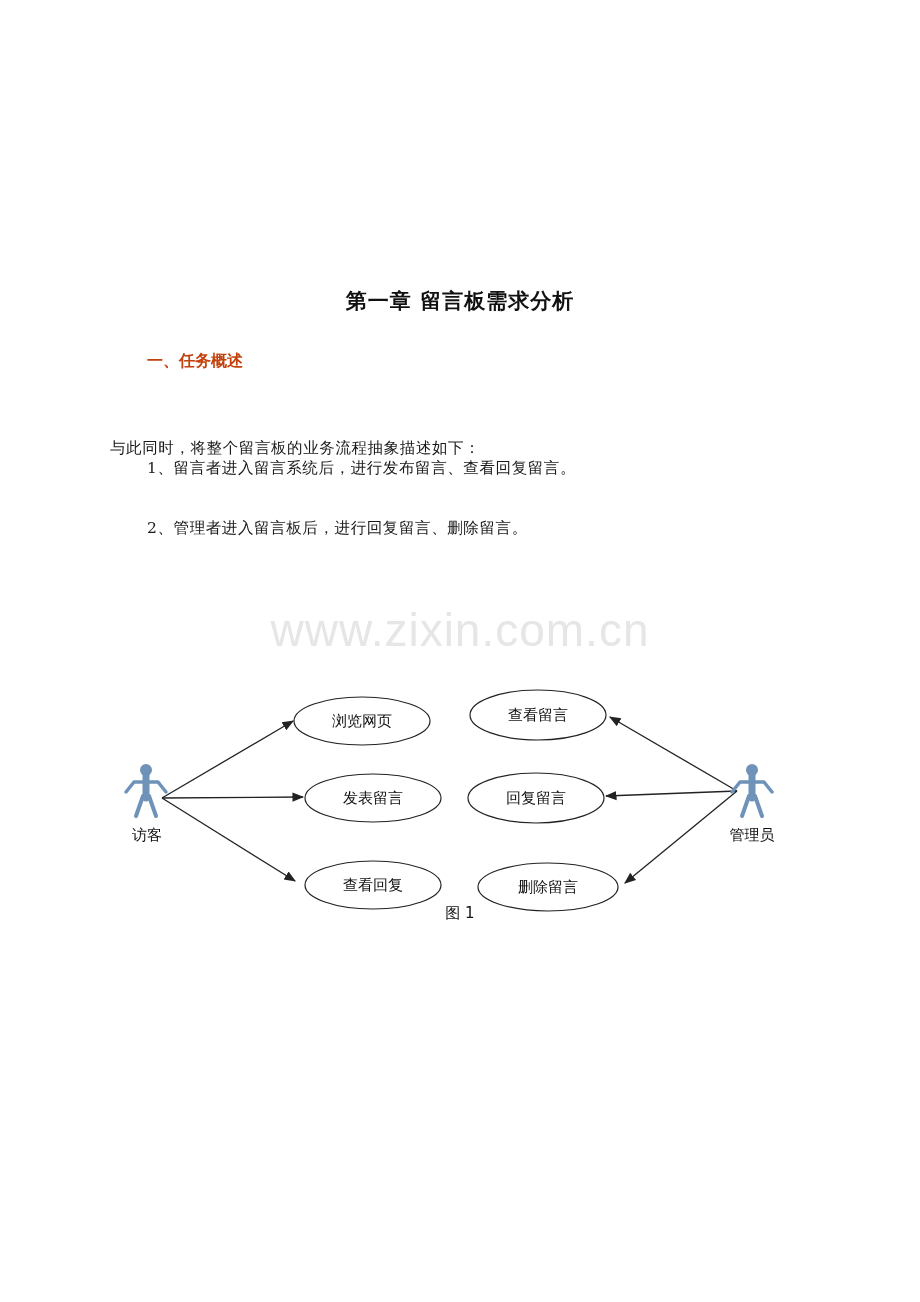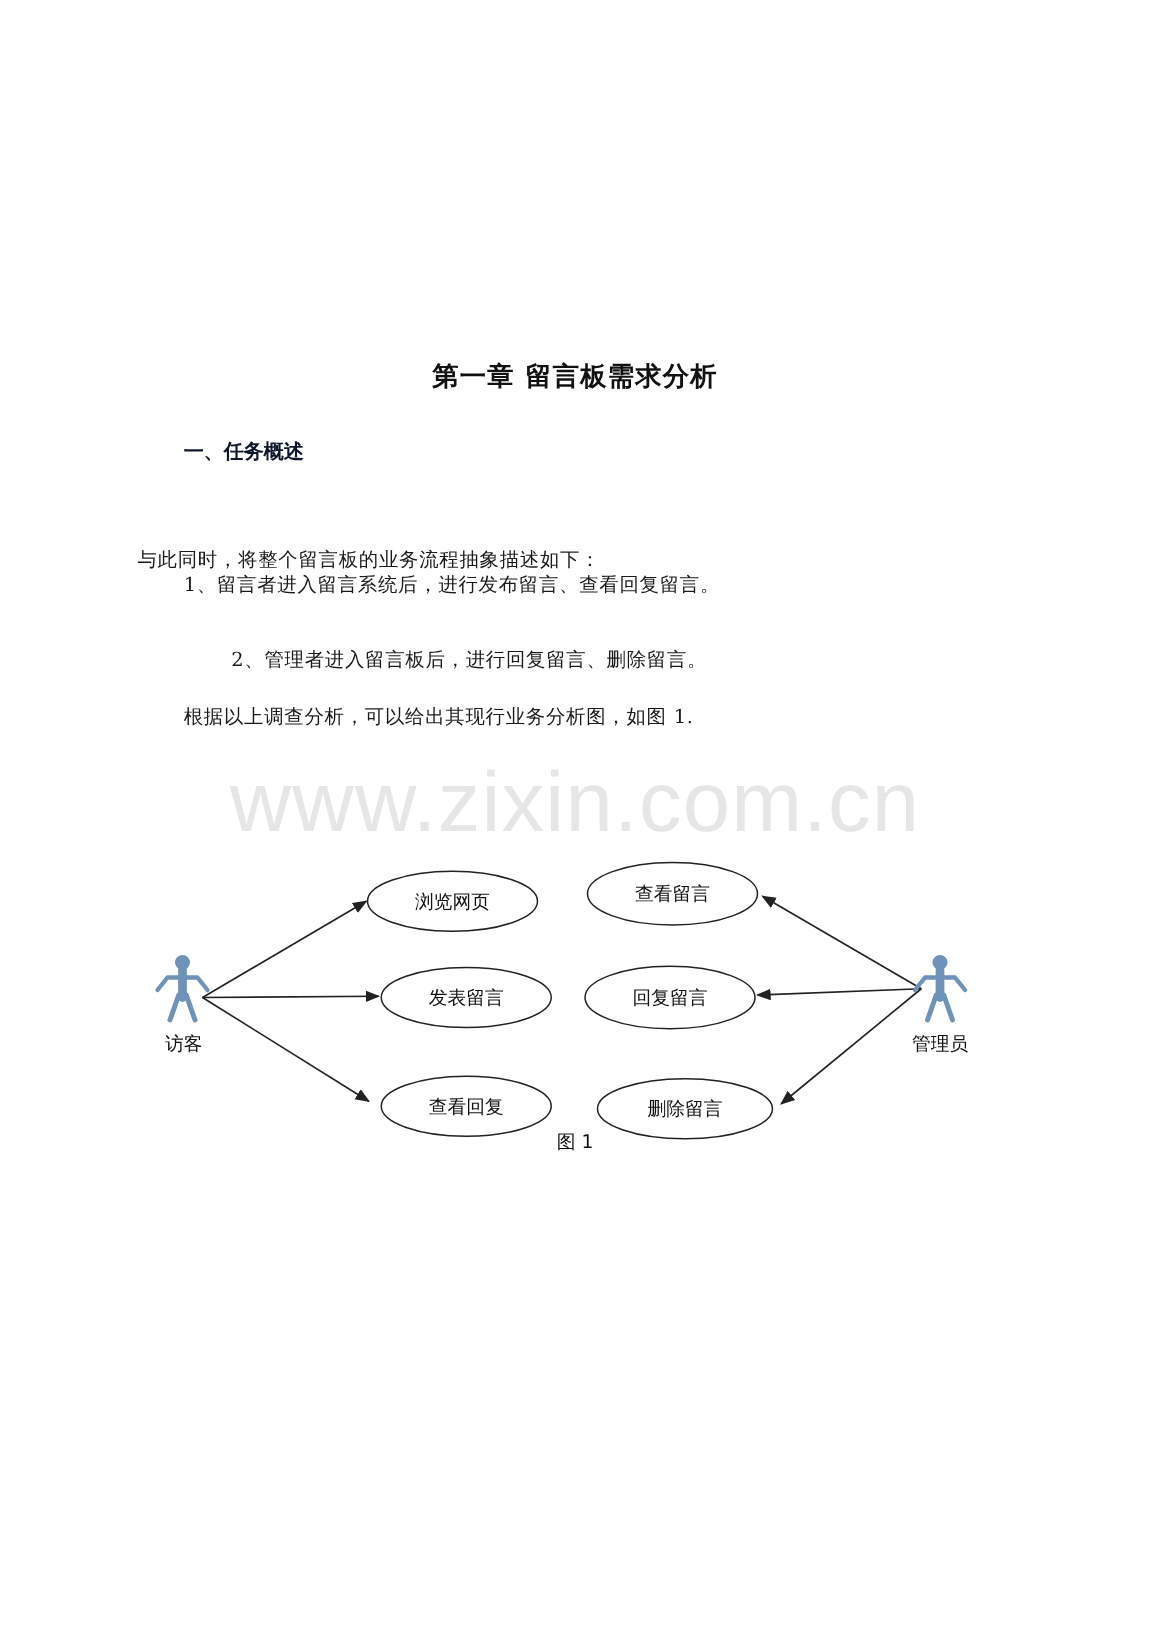--- a/index.html
+++ b/index.html
@@ -32,42 +32,42 @@
       letter-spacing: 1px;
       color: #111;
     }
     .section-heading {
       position: absolute;
       left: 147px;
       top: 351px;
       font-family: "DejaVu Sans", "Liberation Sans", sans-serif;
       font-weight: bold;
       font-size: 16px;
-      color: #0f172a;
+      color: #c2410c;
     }
     .para {
       position: absolute;
       font-size: 15.5px;
       line-height: 20px;
       color: #1a1a1a;
       white-space: nowrap;
     }
     .p1a { left: 147px; top: 393px; letter-spacing: 0.6px; }
     .p1b { left: 110px; top: 438px; letter-spacing: 0.6px; }
     .p2  { left: 147px; top: 458px; letter-spacing: 0.6px; }
-    .p3  { left: 147px; top: 518px; letter-spacing: 0.6px; margin-left: 38px; }
+    .p3  { left: 147px; top: 518px; letter-spacing: 0.6px; }
     .p4  { left: 147px; top: 563px; letter-spacing: 0.6px; }
 
     .watermark {
       position: absolute;
       left: 0; width: 920px;
       top: 603px;
       text-align: center;
       font-family: "Liberation Sans", "DejaVu Sans", sans-serif;
-      font-size: 68px;
+      font-size: 46px;
       color: #e6e6e6;
       letter-spacing: 1px;
     }
 
     .diagram {
       position: absolute;
       left: 110px;
       top: 680px;
       width: 700px;
       height: 250px;
@@ -94,21 +94,20 @@
 
 <div class="page">
 
   <div class="chapter-title">第一章 留言板需求分析</div>
 
   <div class="section-heading">一、任务概述</div>
 
   <div class="para p1b">与此同时，将整个留言板的业务流程抽象描述如下：</div>
   <div class="para p2">1、留言者进入留言系统后，进行发布留言、查看回复留言。</div>
   <div class="para p3">2、管理者进入留言板后，进行回复留言、删除留言。</div>
-  <div class="para p4">根据以上调查分析，可以给出其现行业务分析图，如图 1.</div>
 
   <div class="watermark">www.zixin.com.cn</div>
 
   <div class="diagram">
     <svg width="700" height="250" viewBox="0 0 700 250" xmlns="http://www.w3.org/2000/svg">
       <defs>
         <marker id="arrow" viewBox="0 0 10 10" refX="9" refY="5" markerWidth="9" markerHeight="9" orient="auto-start-reverse">
           <path d="M0,1 L10,5 L0,9 z" fill="#222"></path>
         </marker>
       </defs>

